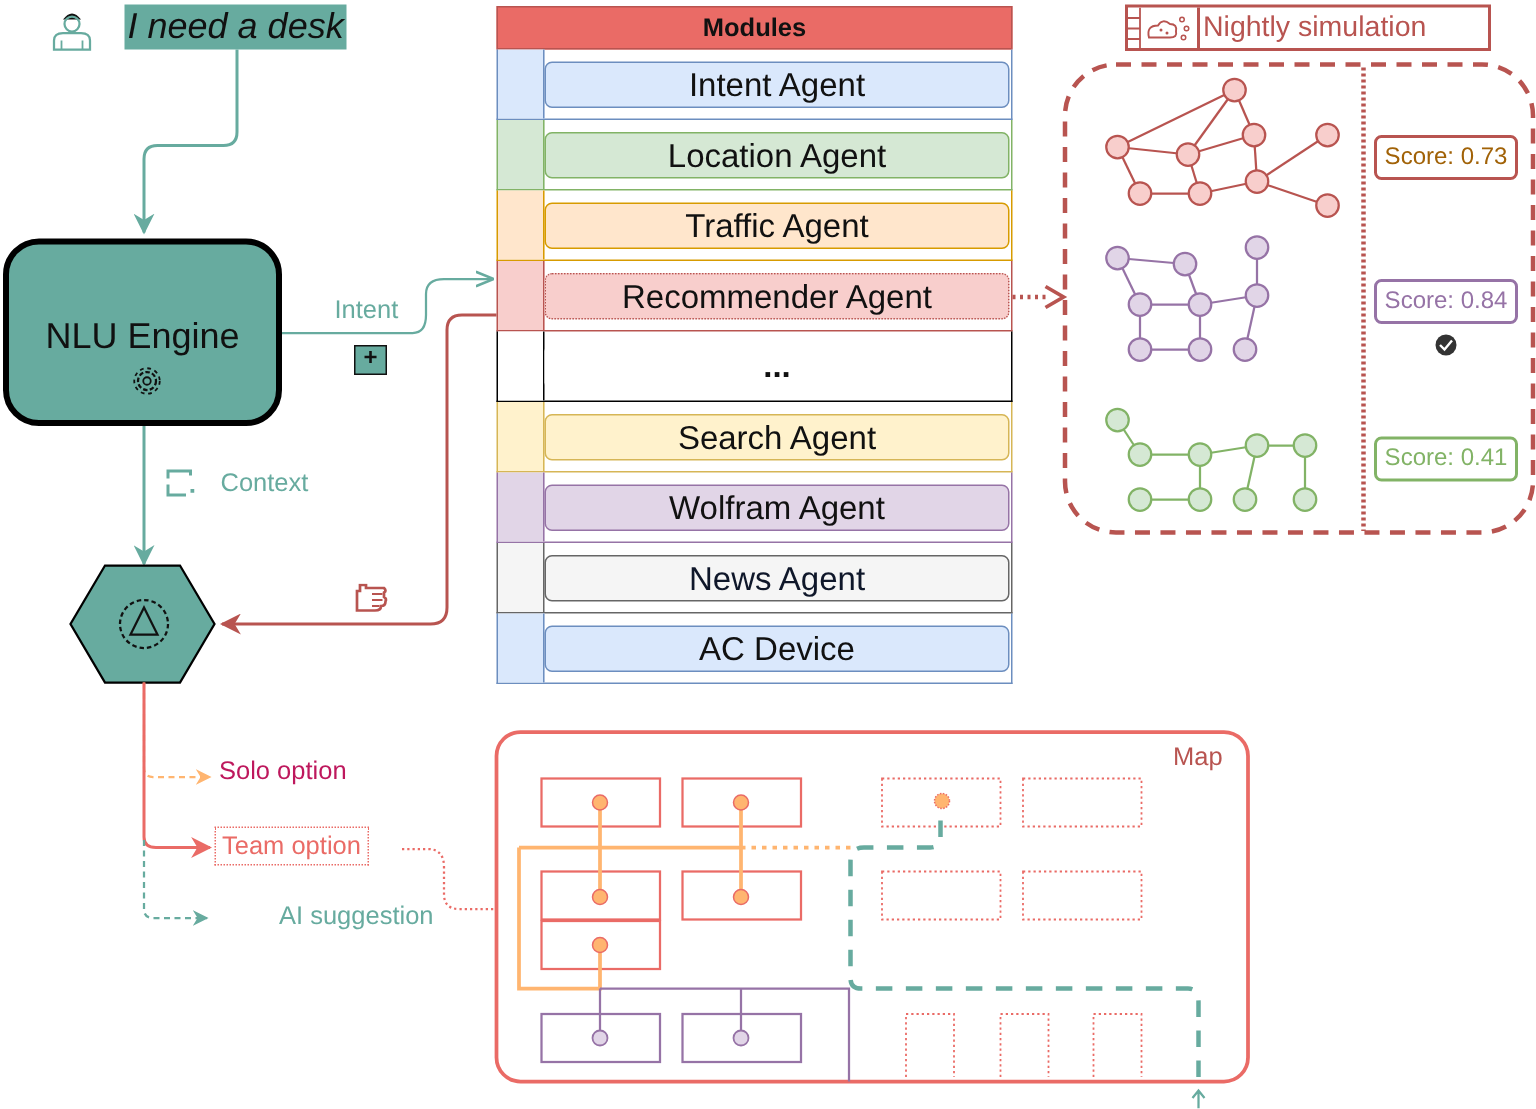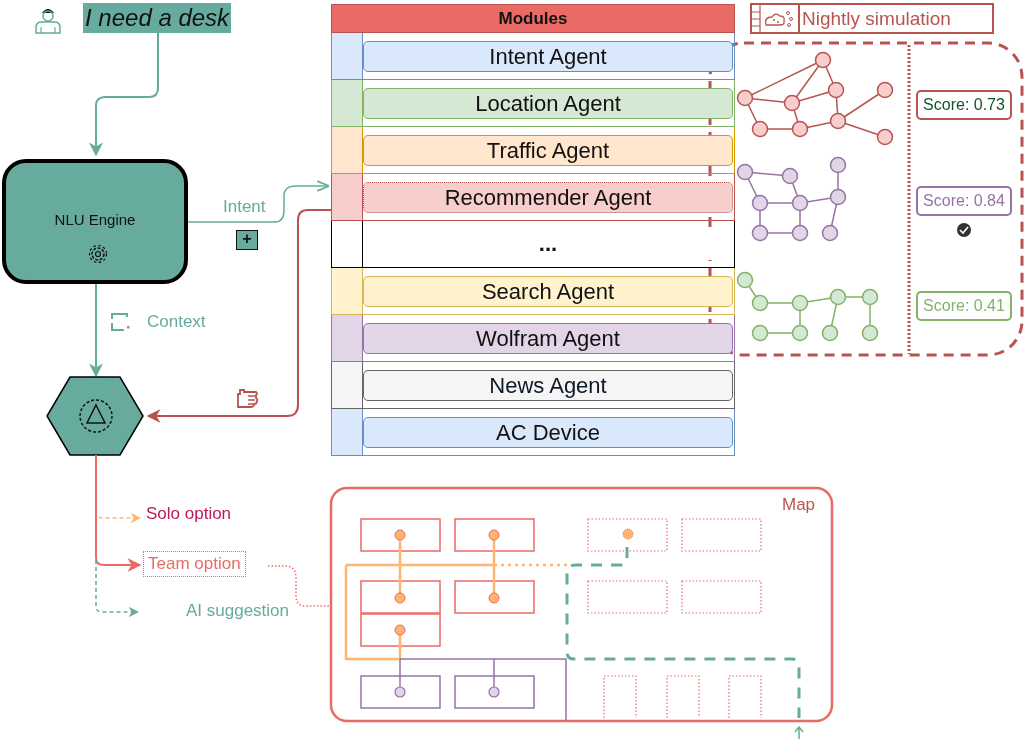--- a/index.html
+++ b/index.html
@@ -1,23 +1,23 @@
 <!DOCTYPE html>
 <html><head>
 <meta charset="utf-8">
 <style>
   html, body { margin:0; padding:0; background:#ffffff; }
   body { width:1024px; height:739px; position:relative; overflow:hidden; font-family:"Liberation Sans", sans-serif; }
   .abs { position:absolute; }
   #wires { position:absolute; left:0; top:0; width:1024px; height:739px; }
   .user-text { position:absolute; left:83px; top:3px; height:30px; padding:0 2px; background:#67AB9F; color:#111; font-style:italic; font-size:24px; line-height:30px; }
   .nlu { position:absolute; left:2px; top:159px; width:186px; height:125px; background:#67AB9F; border:4px solid #000; border-radius:24px; box-sizing:border-box; }
-  .nlu-label { position:absolute; left:0; right:0; top:48px; text-align:center; font-size:15px; color:#111; }
+  .nlu-label { position:absolute; left:0; right:0; top:48px; text-align:center; font-size:24px; color:#111; }
   .lbl-teal { color:#67AB9F; font-size:17px; position:absolute; }
-  .modules { position:absolute; left:331px; top:4px; width:404px; }
+  .modules { position:absolute; left:331px; top:4px; width:344px; }
   .mod-head { height:29px; background:#EA6B66; border:1px solid #B85450; box-sizing:border-box; text-align:center; font-weight:bold; font-size:17px; line-height:27px; color:#111; }
   .mod-row { position:relative; height:47px; box-sizing:border-box; border-left:1px solid; border-right:1px solid; border-bottom:1px solid; }
   .mod-side { position:absolute; left:0; top:0; bottom:0; width:30px; border-right:1px solid; }
   .mod-box { position:absolute; left:31px; right:1px; top:8px; height:31px; border:1px solid; border-radius:5px; box-sizing:border-box; text-align:center; font-size:22px; line-height:29px; color:#111; }
   .score { position:absolute; left:916px; width:96px; height:30px; border:2px solid; border-radius:5px; box-sizing:border-box; font-size:16px; text-align:center; line-height:26px; background:#fff; }
   .sim-title { position:absolute; left:750px; top:3px; width:244px; height:31px; border:2px solid #B85450; box-sizing:border-box; color:#B85450; font-size:19px; }
   .opt { position:absolute; font-size:17px; }
   .map-label { position:absolute; left:782px; top:495px; color:#B85450; font-size:17px; }
 </style>
 </head>
@@ -280,21 +280,21 @@
         <path d="M14,20 Q12,12 20,12 Q23,7 28,11 Q33,11 32,16 Q33,20 28,20 Z" fill="none" stroke="#B85450" stroke-width="1.3"></path>
         <circle cx="22" cy="15" r="1" fill="#B85450"></circle>
         <circle cx="26" cy="17" r="1" fill="#B85450"></circle>
         <circle cx="36" cy="8" r="1.5" fill="none" stroke="#B85450"></circle>
         <circle cx="39" cy="14" r="1.5" fill="none" stroke="#B85450"></circle>
         <circle cx="37" cy="20" r="1.5" fill="none" stroke="#B85450"></circle>
       </svg>
   </div>
   <div class="abs" style="left:50px;top:2px;line-height:24px;">Nightly simulation</div>
 </div>
-<div class="score" style="top:90px;border-color:#B85450;color:#14532d;">Score: 0.73</div>
+<div class="score" style="top:90px;border-color:#B85450;color:#a16207;">Score: 0.73</div>
 <div class="score" style="top:186px;border-color:#9673A6;color:#9673A6;">Score: 0.84</div>
 <div class="score" style="top:291px;border-color:#82B366;color:#82B366;">Score: 0.41</div>
 
 <div class="opt" style="left:146px;top:504px;color:#be185d;">Solo option</div>
 <div class="opt" style="left:143px;top:551px;color:#EA6B66;border:1.5px dotted #EA6B66;padding:2px 4px;">Team option</div>
 <div class="opt" style="left:146px;top:601px;color:#67AB9F;margin-left:40px;">AI suggestion</div>
 
 <div class="map-label">Map</div>
 
 </body></html>

